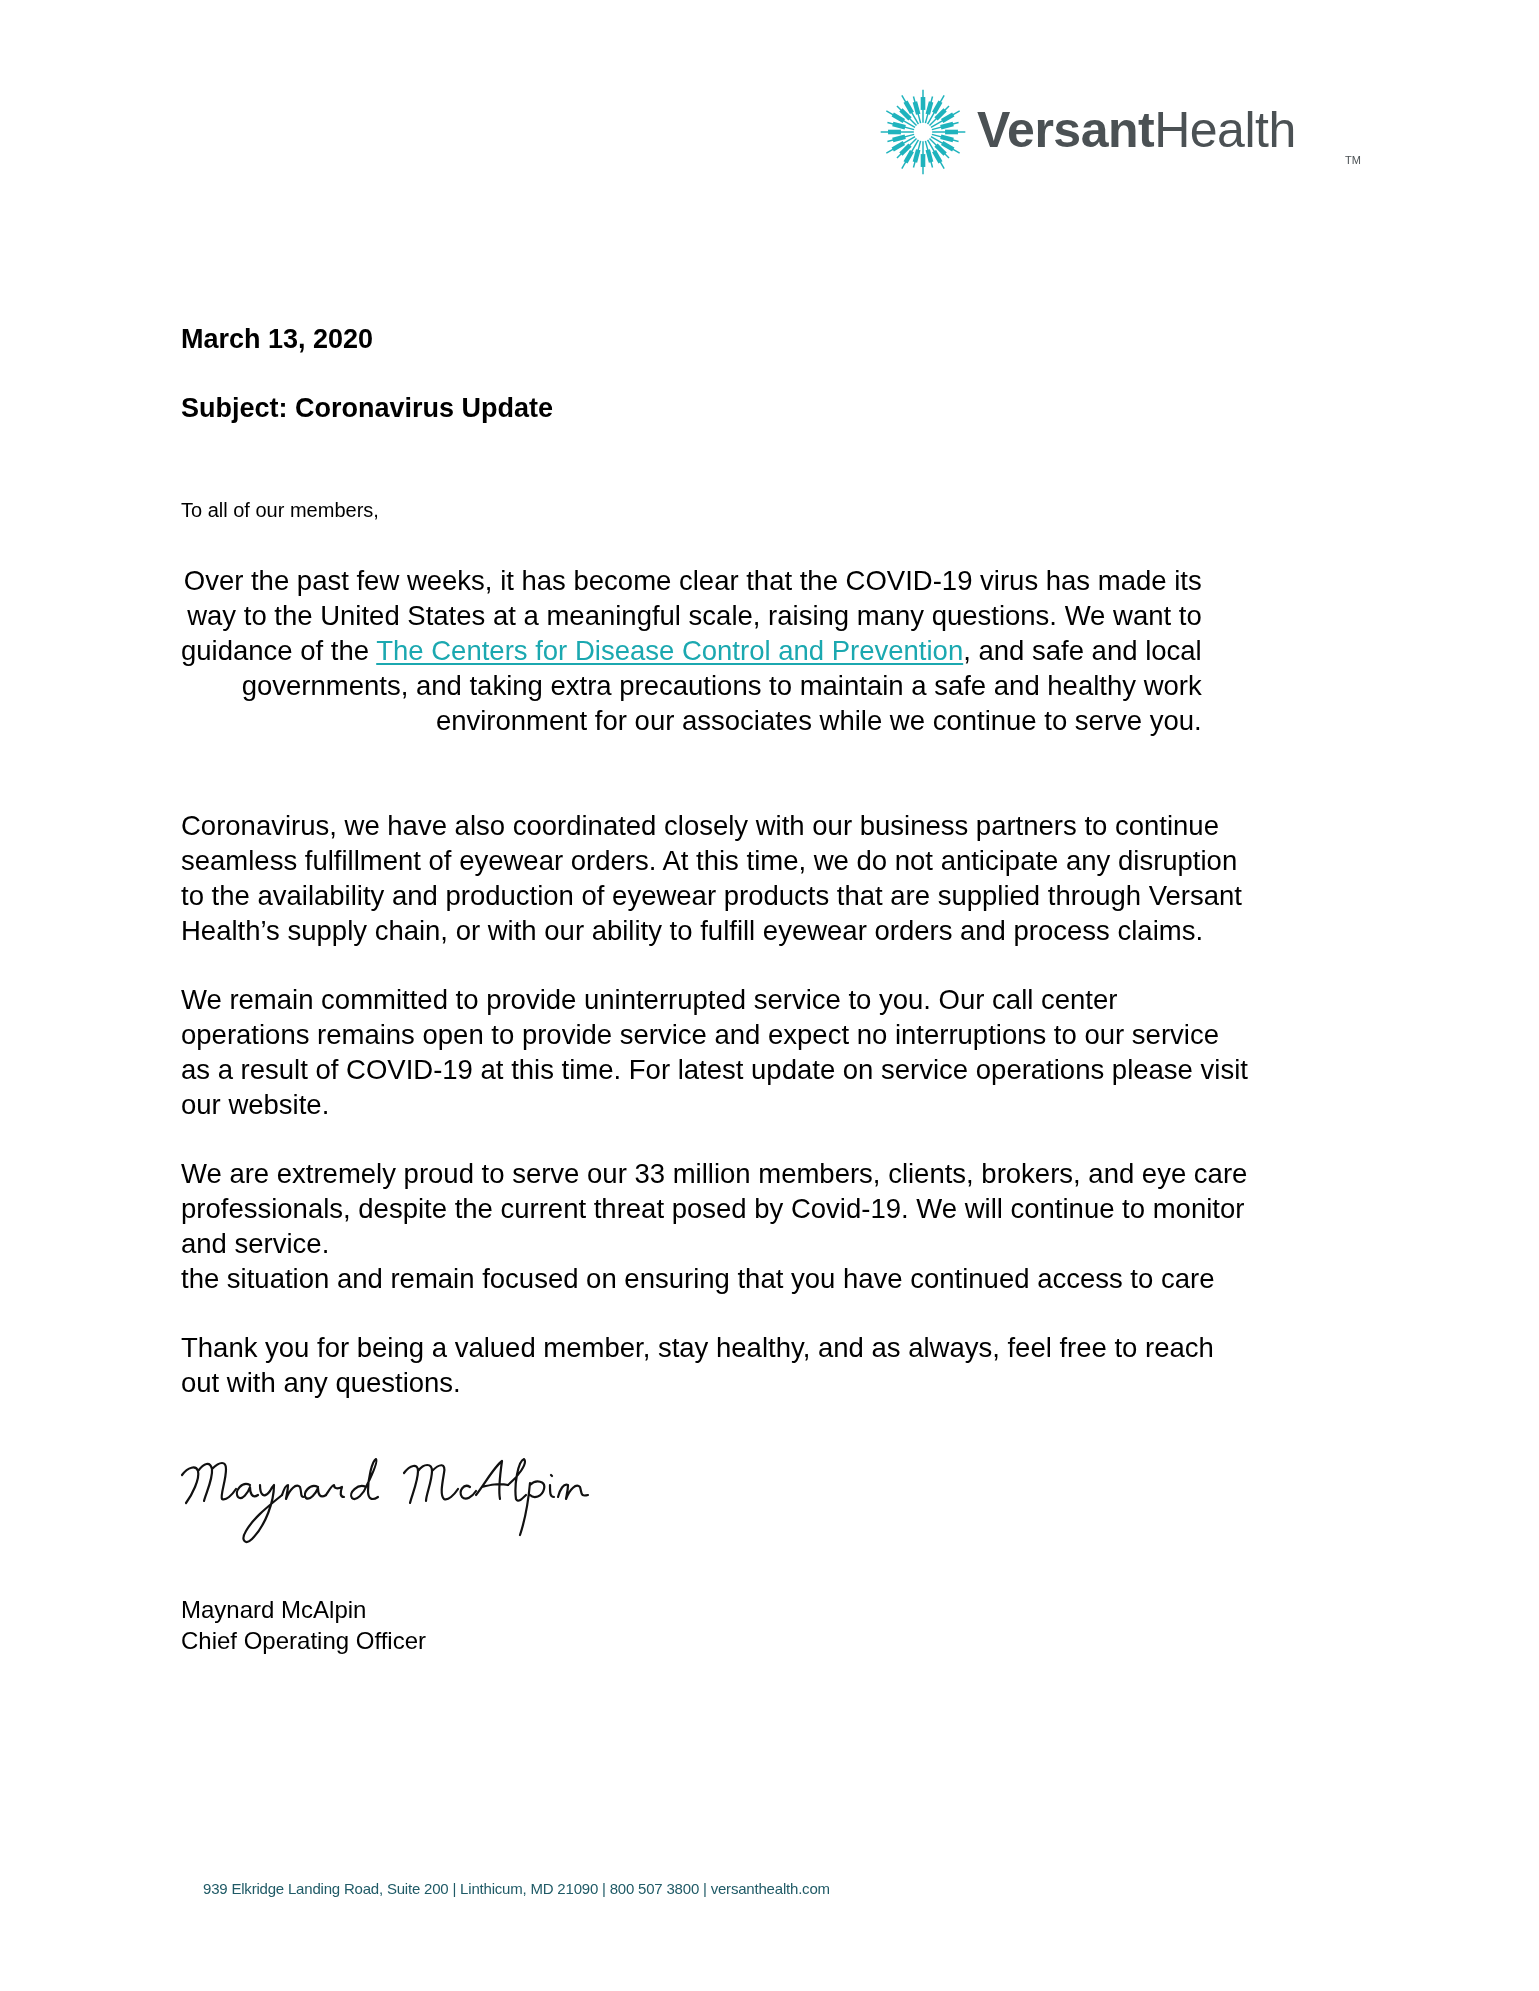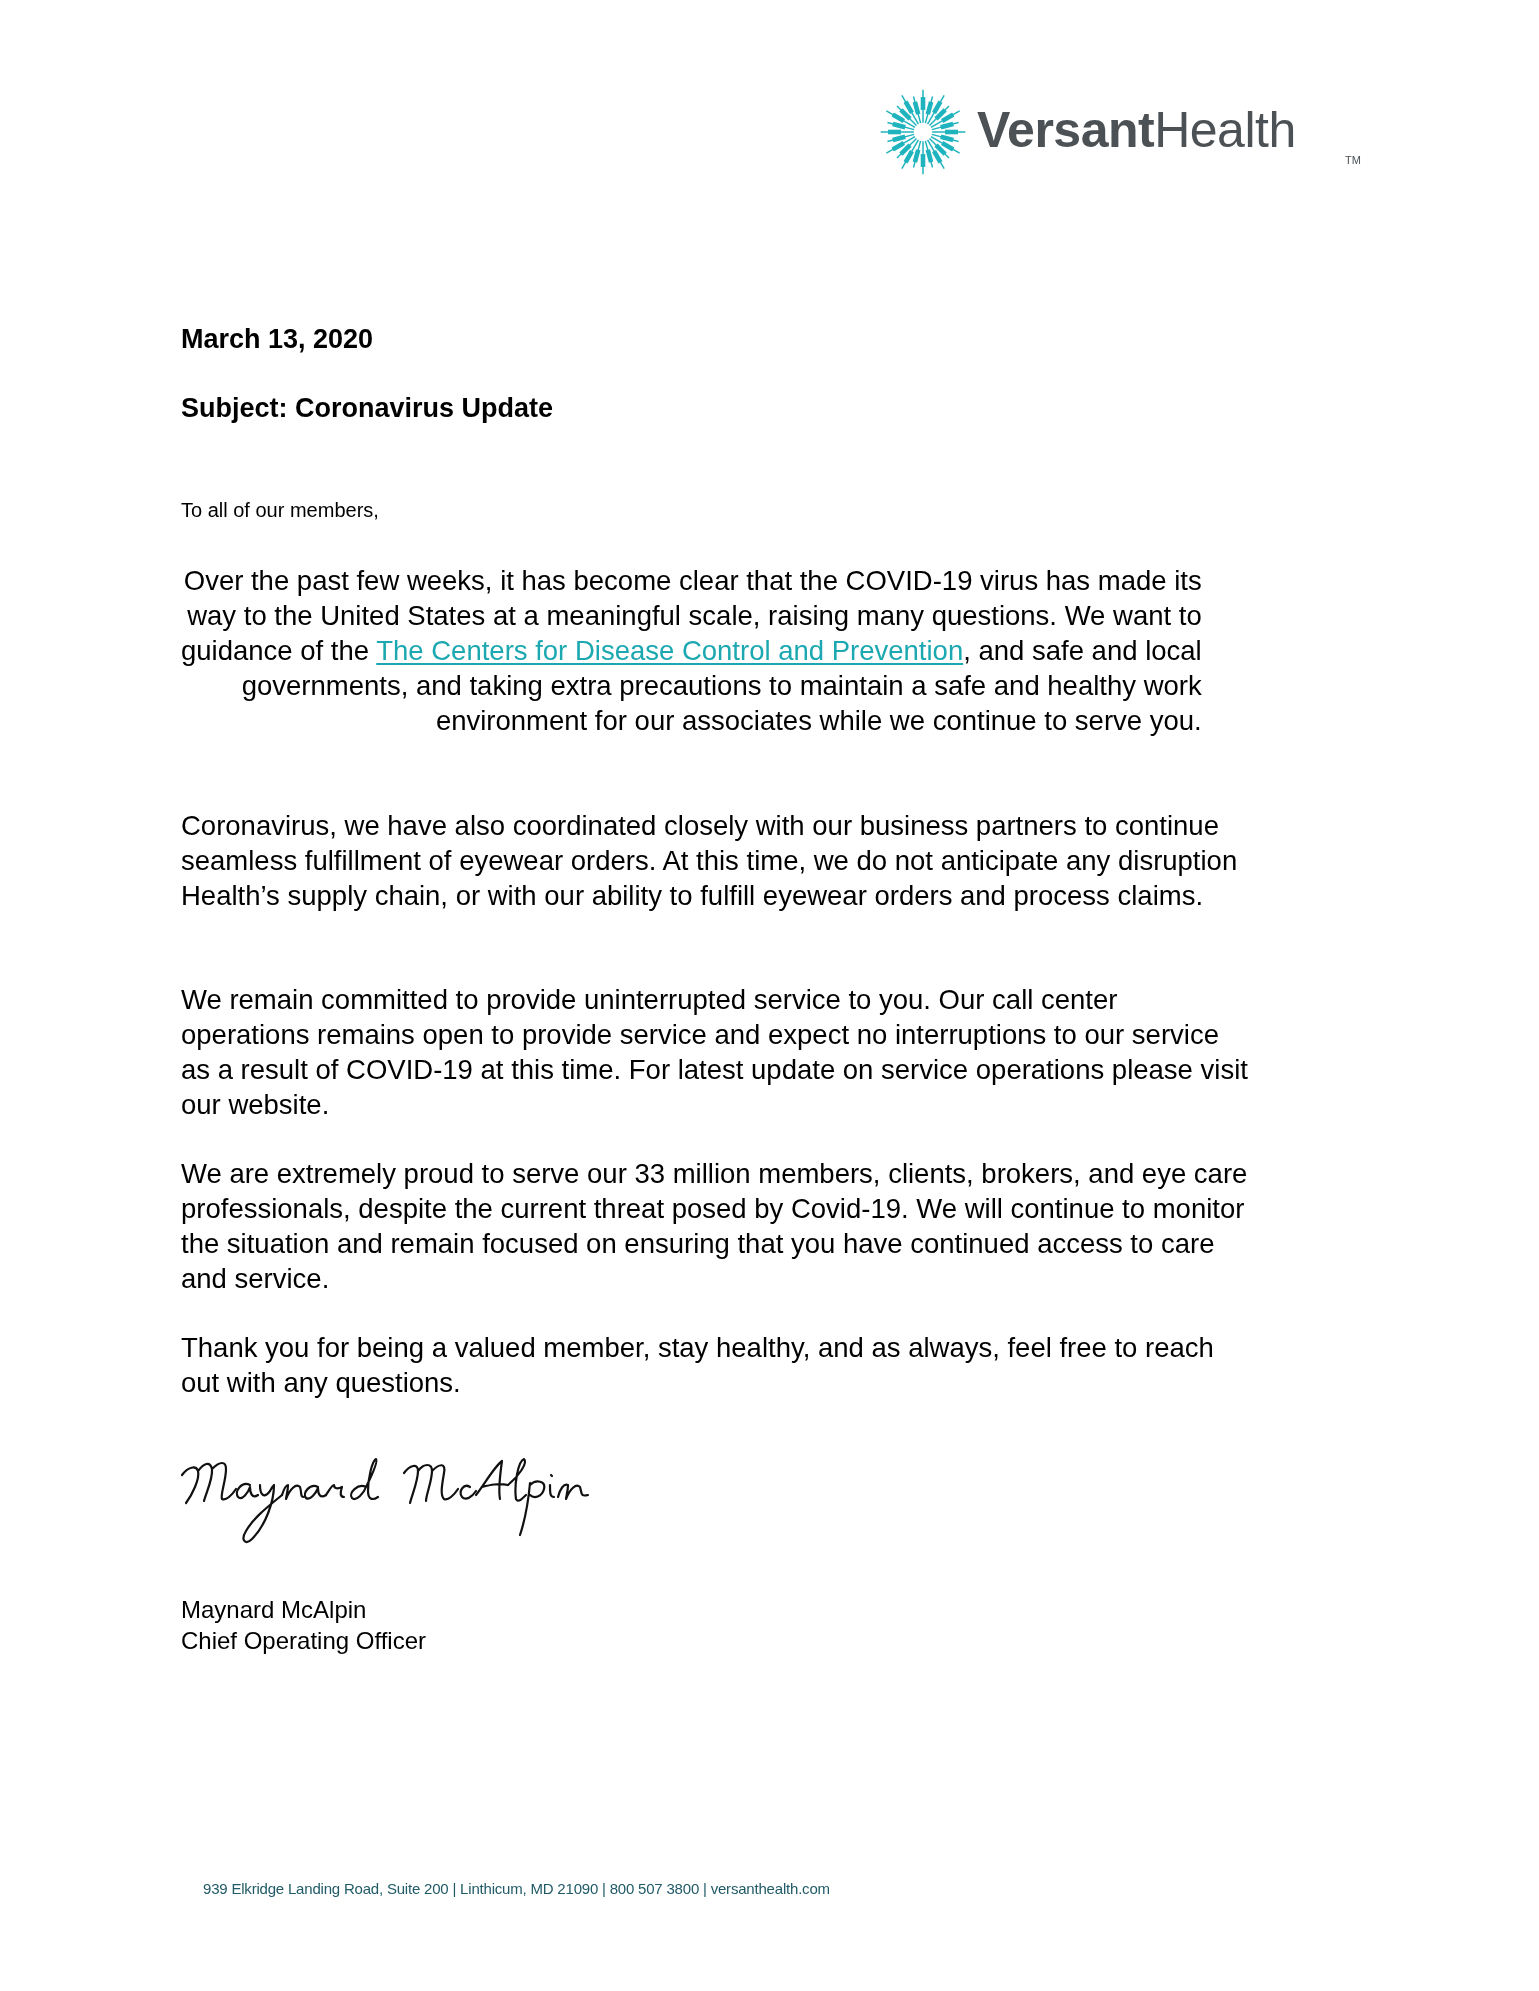--- a/index.html
+++ b/index.html
@@ -95,35 +95,36 @@
   <span class="ln">Over the past few weeks, it has become clear that the COVID-19 virus has made its</span>
   <span class="ln">way to the United States at a meaningful scale, raising many questions. We want to</span>
   <span class="ln"><span>guidance of the </span><a class="link">The Centers for Disease Control and Prevention</a><span>, and safe and local</span></span>
   <span class="ln">governments, and taking extra precautions to maintain a safe and healthy work</span>
   <span class="ln">environment for our associates while we continue to serve you.</span>
 </div>
 
 <div class="para" style="top:808px;">
   <span class="ln">Coronavirus, we have also coordinated closely with our business partners to continue</span>
   <span class="ln">seamless fulfillment of eyewear orders. At this time, we do not anticipate any disruption</span>
+  <span class="ln">to the availability and production of eyewear products that are supplied through Versant</span>
   <span class="ln">Health’s supply chain, or with our ability to fulfill eyewear orders and process claims.</span>
 </div>
 
 <div class="para" style="top:982px;">
   <span class="ln">We remain committed to provide uninterrupted service to you. Our call center</span>
   <span class="ln">operations remains open to provide service and expect no interruptions to our service</span>
   <span class="ln">as a result of COVID-19 at this time. For latest update on service operations please visit</span>
   <span class="ln">our website.</span>
 </div>
 
 <div class="para" style="top:1156px;">
   <span class="ln">We are extremely proud to serve our 33 million members, clients, brokers, and eye care</span>
   <span class="ln">professionals, despite the current threat posed by Covid-19.  We will continue to monitor</span>
+  <span class="ln">and service.</span>
   <span class="ln">the situation and remain focused on ensuring that you have continued access to care</span>
-  <span class="ln">and service.</span>
 </div>
 
 <div class="para" style="top:1330px;">
   <span class="ln">Thank you for being a valued member, stay healthy, and as always, feel free to reach</span>
   <span class="ln">out with any questions.</span>
 </div>
 
 <svg class="sig" viewBox="0 0 450 100" fill="none" stroke="#111" stroke-width="2.2" stroke-linecap="round" stroke-linejoin="round">
 
   <path d="M4 20 C10 12, 18 10, 20 16 C22 24, 14 40, 8 48 M20 16 C26 8, 32 6, 34 14 C35 24, 28 38, 26 46 M34 14 C42 6, 48 6, 48 14 C48 26, 42 40, 44 44 C48 46, 54 40, 58 34"></path>

